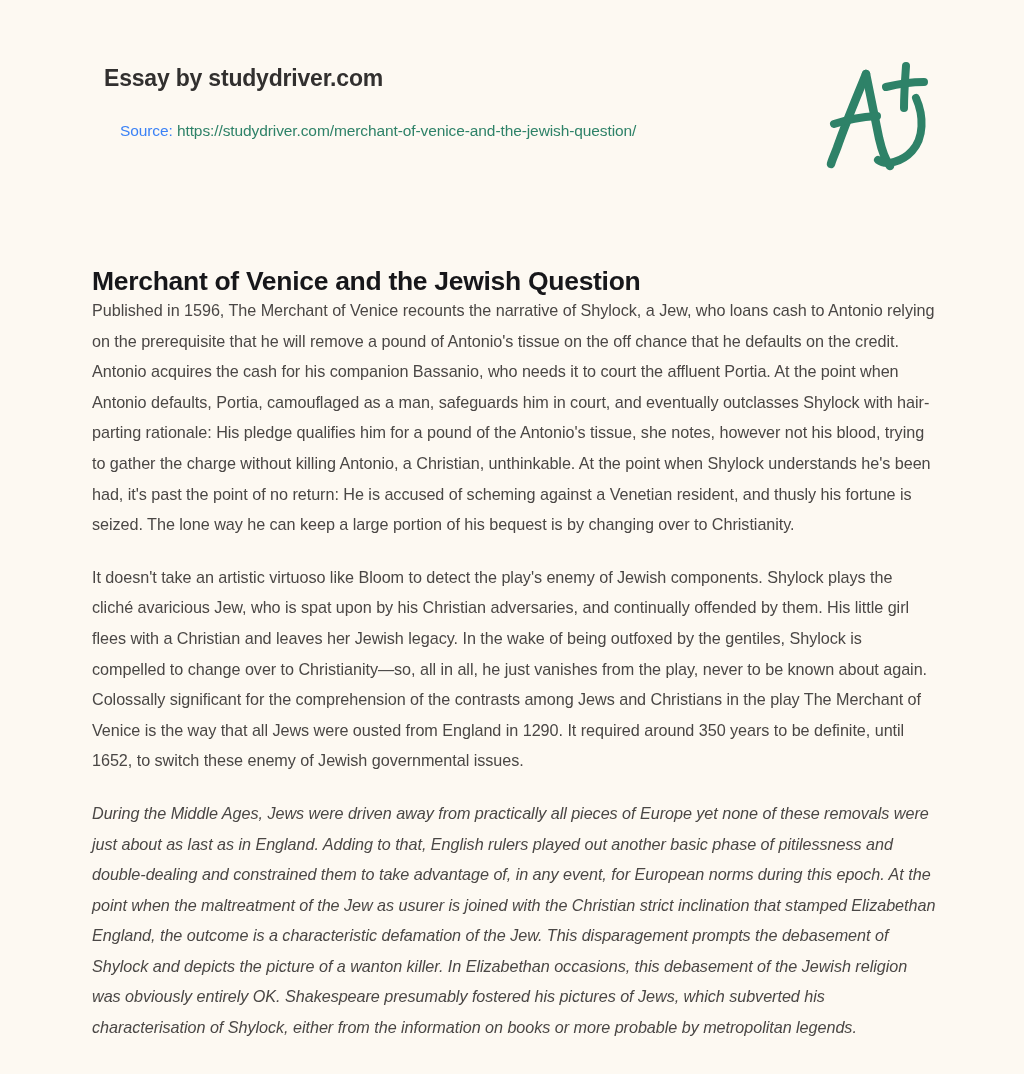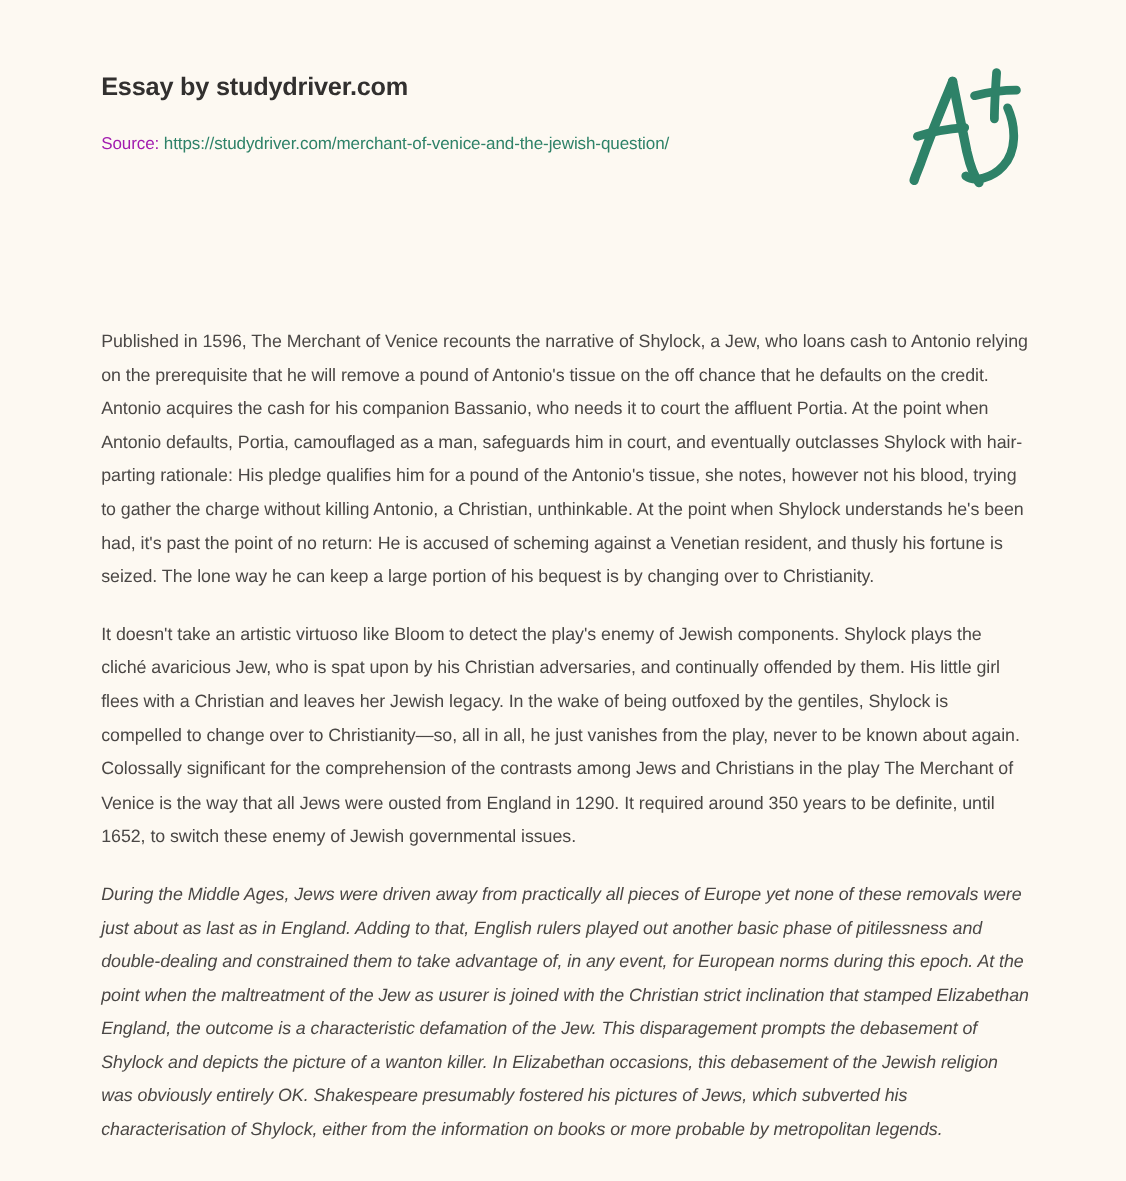--- a/index.html
+++ b/index.html
@@ -25,39 +25,40 @@
   
   .header {
     position: absolute;
     left: 0;
     top: 0;
     width: 1024px;
     height: 200px;
   }
   .brand-line {
     position: absolute;
-    left: 92px;
+    left: 104px;
     top: 65px;
     font-size: 23px;
     font-weight: bold;
     color: #32302f;
     letter-spacing: -0.2px;
     white-space: nowrap;
   }
   .source-line {
     position: absolute;
     left: 92px;
     top: 122px;
     font-size: 15.5px;
     color: #8d8a86;
     white-space: nowrap;
     letter-spacing: -0.1px;
   }
   .source-label {
-    color: #a21caf;
+    color: #3b82f6;
+    margin-left: 28px;
   }
   .source-url {
     color: #2e8268;
     text-decoration: none;
     margin-top: 20px;
   }
 
   
   .logo {
     position: absolute;
@@ -132,20 +133,21 @@
           <path d="M94 10 C93 24, 92 40, 92 52" stroke-width="8"></path>
 
           <path d="M74 31 C86 28, 100 26, 112 26" stroke-width="8"></path>
 
           <path d="M104 42 C112 60, 112 82, 100 95 C90 106, 74 110, 66 104" stroke-width="8"></path>
         </g>
       </svg>
     </div>
   </div>
 
+  <h1 class="doc-title">Merchant of Venice and the Jewish Question</h1>
 
   <div class="body-copy">
     <p>Published in 1596, The Merchant of Venice recounts the narrative of Shylock, a Jew, who loans cash to Antonio relying on the prerequisite that he will remove a pound of Antonio's tissue on the off chance that he defaults on the credit. Antonio acquires the cash for his companion Bassanio, who needs it to court the affluent Portia. At the point when Antonio defaults, Portia, camouflaged as a man, safeguards him in court, and eventually outclasses Shylock with hair-parting rationale: His pledge qualifies him for a pound of the Antonio's tissue, she notes, however not his blood, trying to gather the charge without killing Antonio, a Christian, unthinkable. At the point when Shylock understands he's been had, it's past the point of no return: He is accused of scheming against a Venetian resident, and thusly his fortune is seized. The lone way he can keep a large portion of his bequest is by changing over to Christianity.</p>
     <p>It doesn't take an artistic virtuoso like Bloom to detect the play's enemy of Jewish components. Shylock plays the cliché avaricious Jew, who is spat upon by his Christian adversaries, and continually offended by them. His little girl flees with a Christian and leaves her Jewish legacy. In the wake of being outfoxed by the gentiles, Shylock is compelled to change over to Christianity—so, all in all, he just vanishes from the play, never to be known about again.  Colossally significant for the comprehension of the contrasts among Jews and Christians in the play The Merchant of Venice is the way that all Jews were ousted from England in 1290. It required around 350 years to be definite, until 1652, to switch these enemy of Jewish governmental issues.</p>
     <p>During the Middle Ages, Jews were driven away from practically all pieces of Europe yet none of these removals were just about as last as in England. Adding to that, English rulers played out another basic phase of pitilessness and double-dealing and constrained them to take advantage of, in any event, for European norms during this epoch. At the point when the maltreatment of the Jew as usurer is joined with the Christian strict inclination that stamped Elizabethan England, the outcome is a characteristic defamation of the Jew. This disparagement prompts the debasement of Shylock and depicts the picture of a wanton killer. In Elizabethan occasions, this debasement of the Jewish religion was obviously entirely OK. Shakespeare presumably fostered his pictures of Jews, which subverted his characterisation of Shylock, either from the information on books or more probable by metropolitan legends.</p>
 
   </div>
 
 </div>
 

